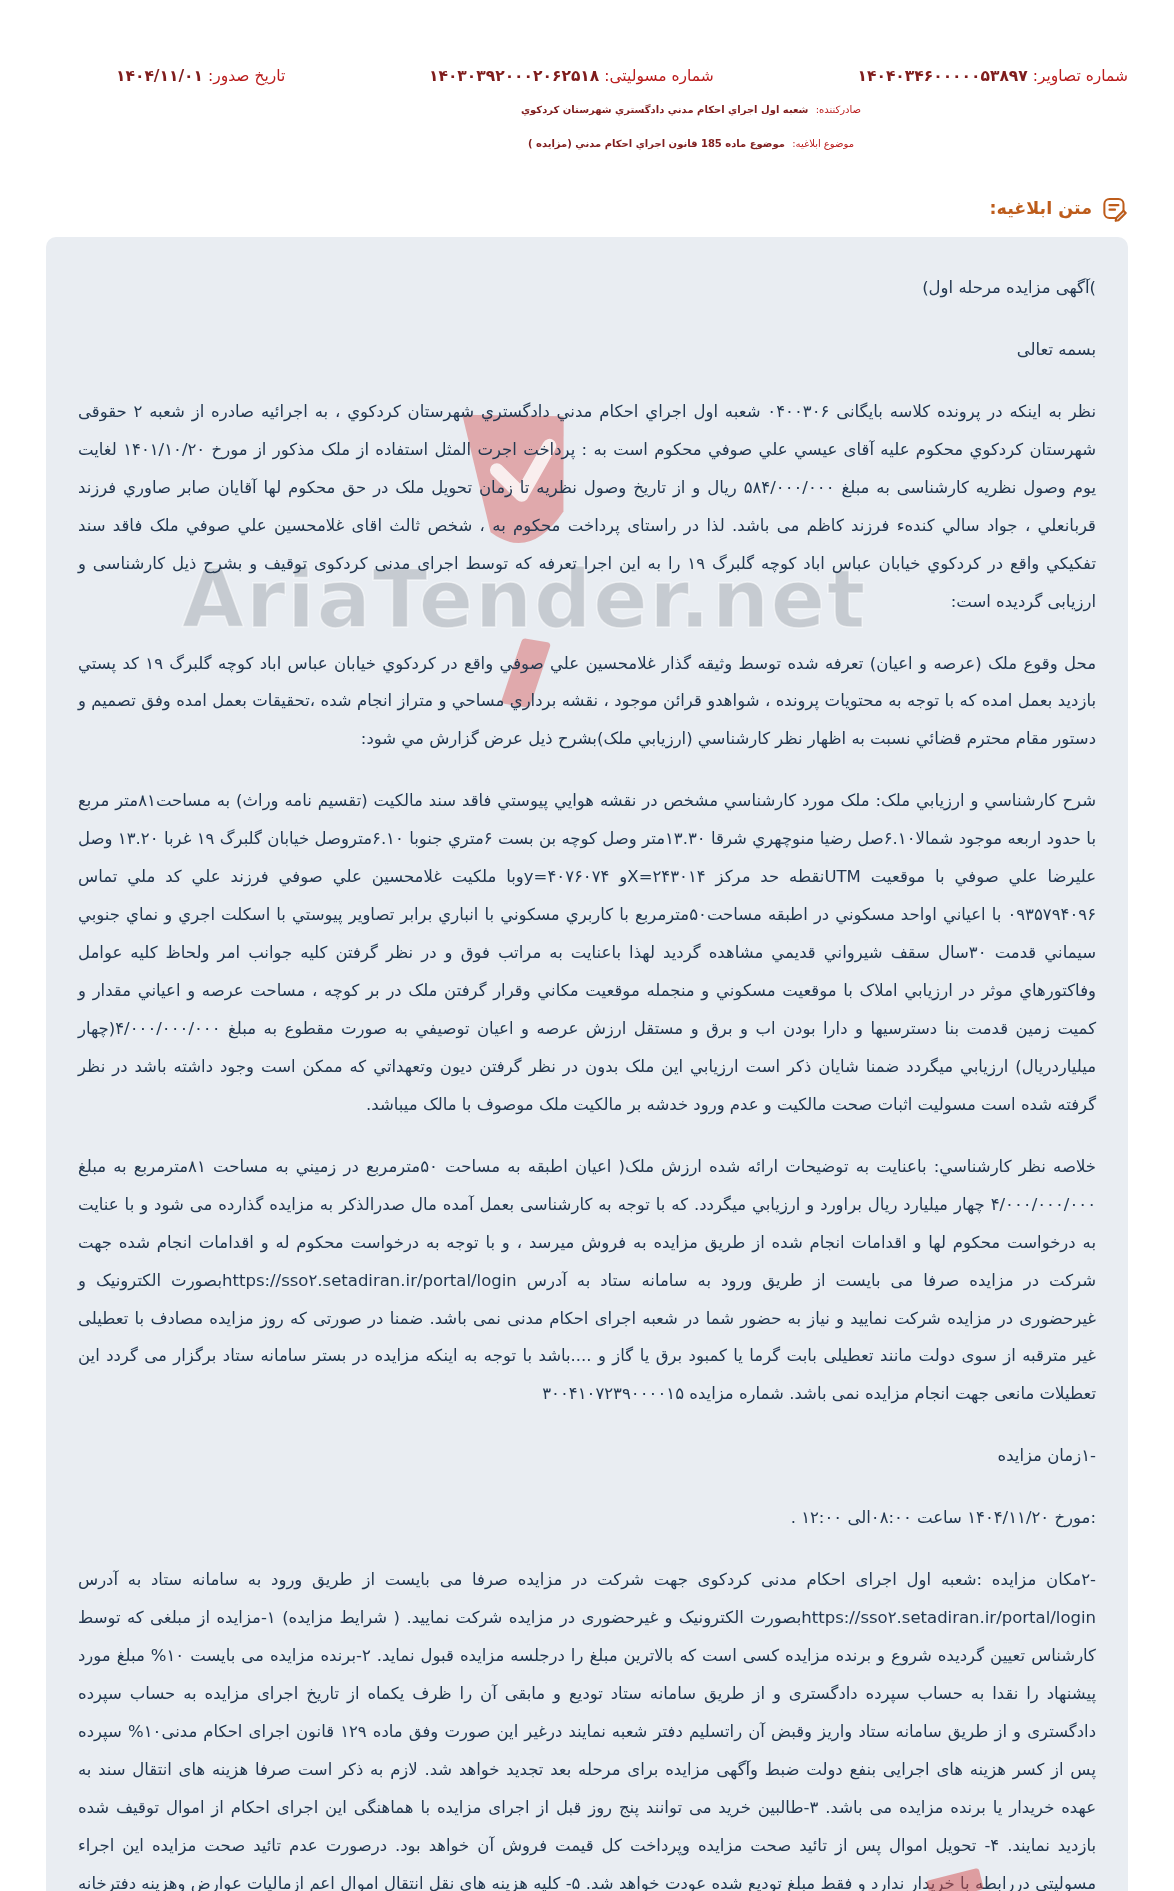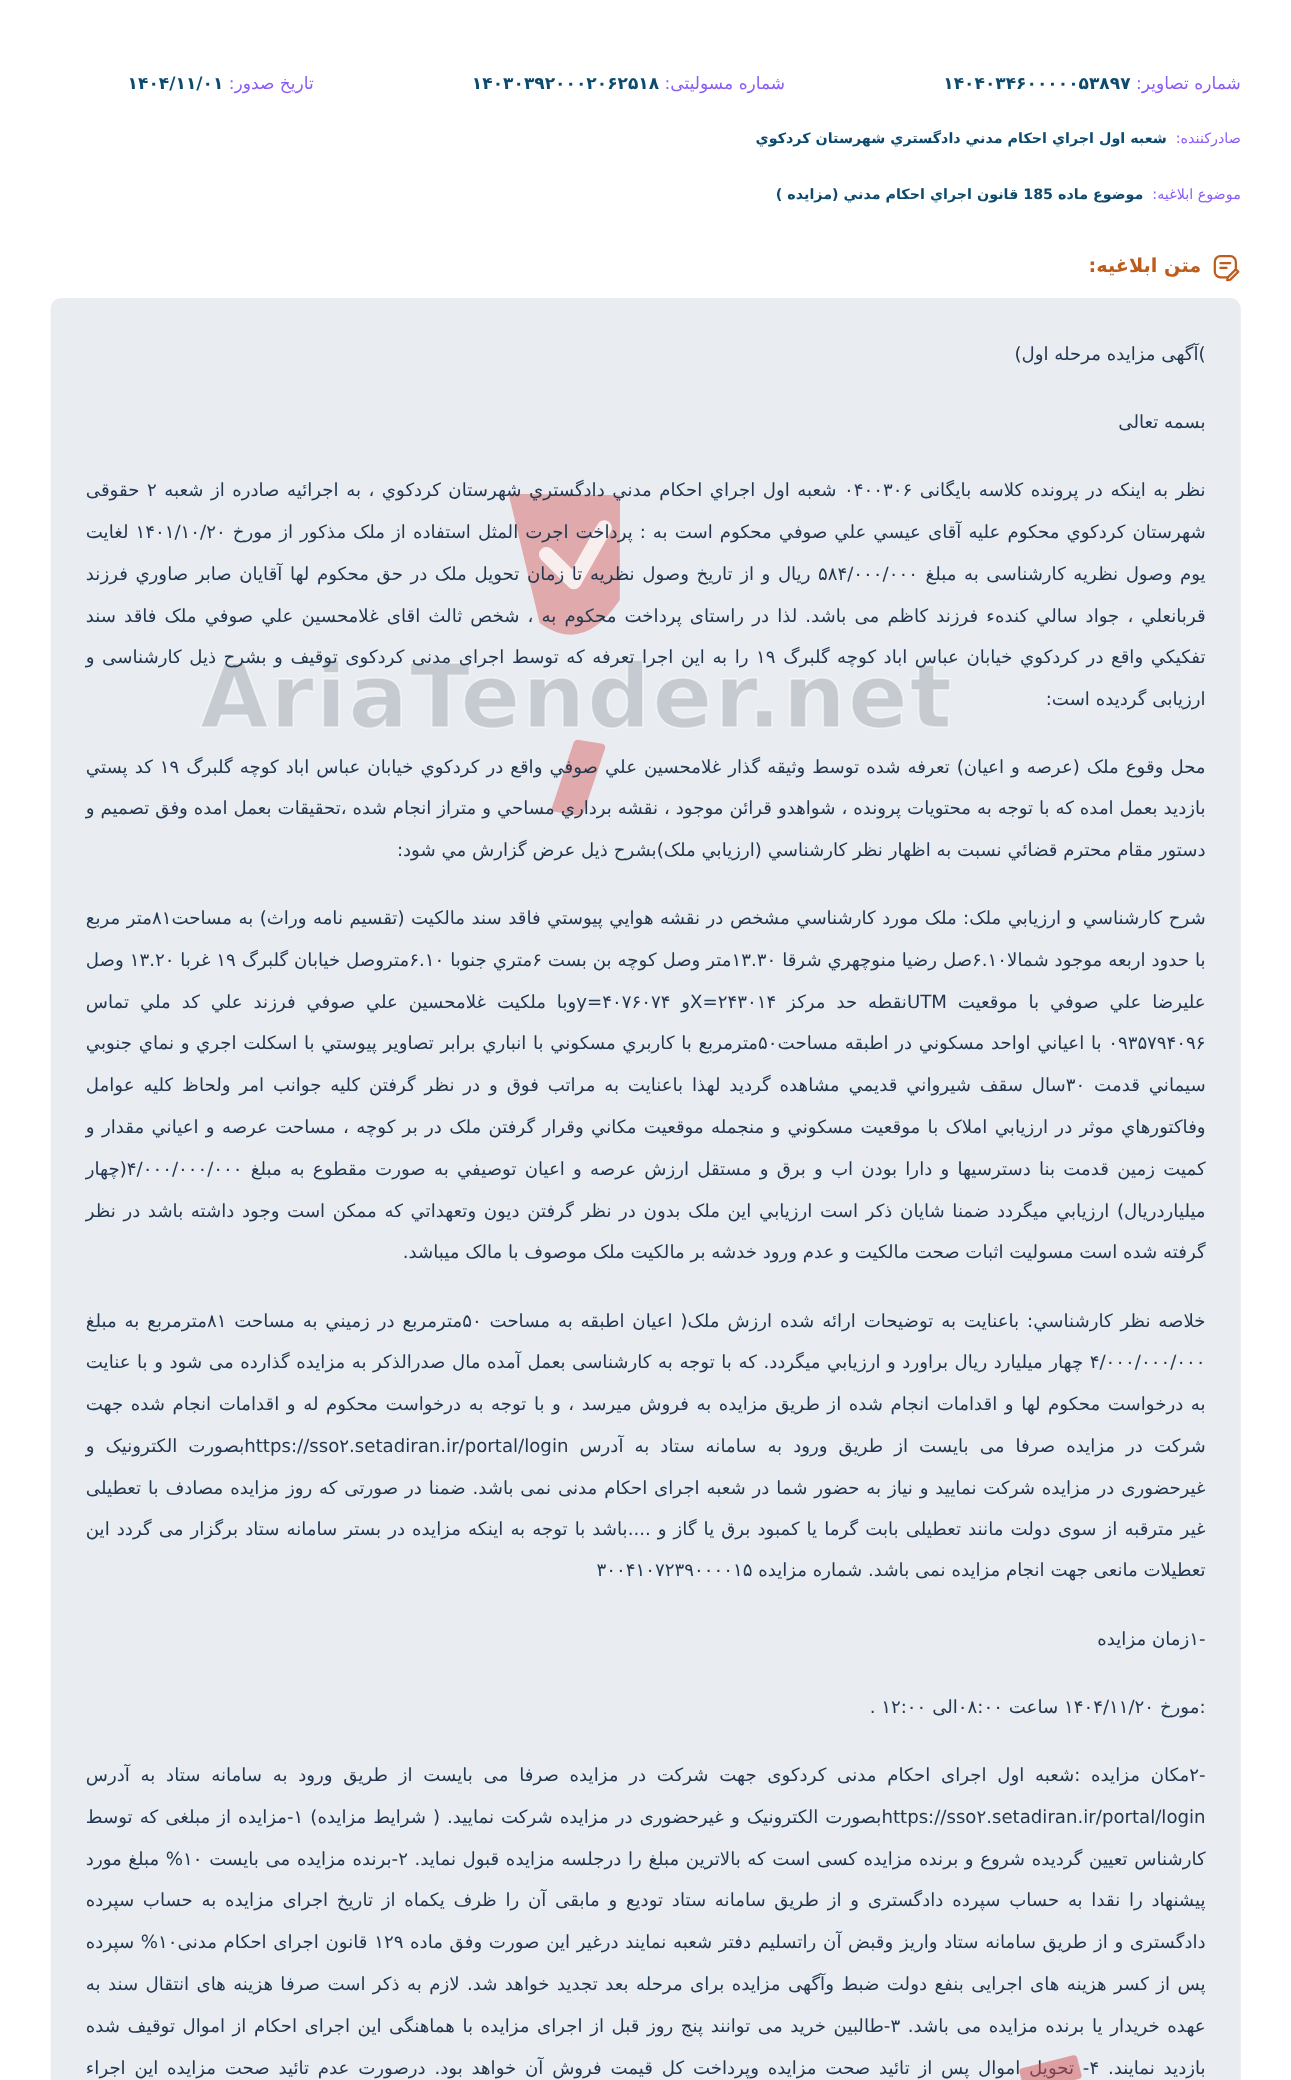--- a/index.html
+++ b/index.html
@@ -9,23 +9,23 @@
     background:#ffffff;
     font-family:"DejaVu Sans","Liberation Sans",sans-serif;
   }
   
   .meta { direction:rtl; padding:64px 46px 0 46px; }
   .meta-top {
     display:flex; justify-content:space-between; align-items:baseline;
     padding-left:70px; line-height:24px;
   }
   .meta-field { font-size:15.5px; white-space:nowrap; }
-  .meta-label { color:#8b5cf6; }
-  .meta-value { color:#0c4a6e; font-weight:700; }
-  .meta-line { margin-top:27px; line-height:24px; font-size:13px; padding-left:208px; text-align:right; }
+  .meta-label { color:#b91c1c; }
+  .meta-value { color:#7f1d1d; font-weight:700; }
+  .meta-line { margin-top:10px; line-height:24px; font-size:10px; padding-left:208px; text-align:center; }
   .meta-line .meta-value { margin-right:4px; }
   
   .section-heading {
     direction:rtl; margin:38px 46px 0 46px;
     display:flex; align-items:center; gap:9px;
     color:#bd5c1b; font-weight:700; font-size:17.5px; line-height:28px;
   }
   .section-heading .icon { width:27px; height:27px; display:inline-flex; }
   .section-heading .icon svg { width:100%; height:100%; }
   

